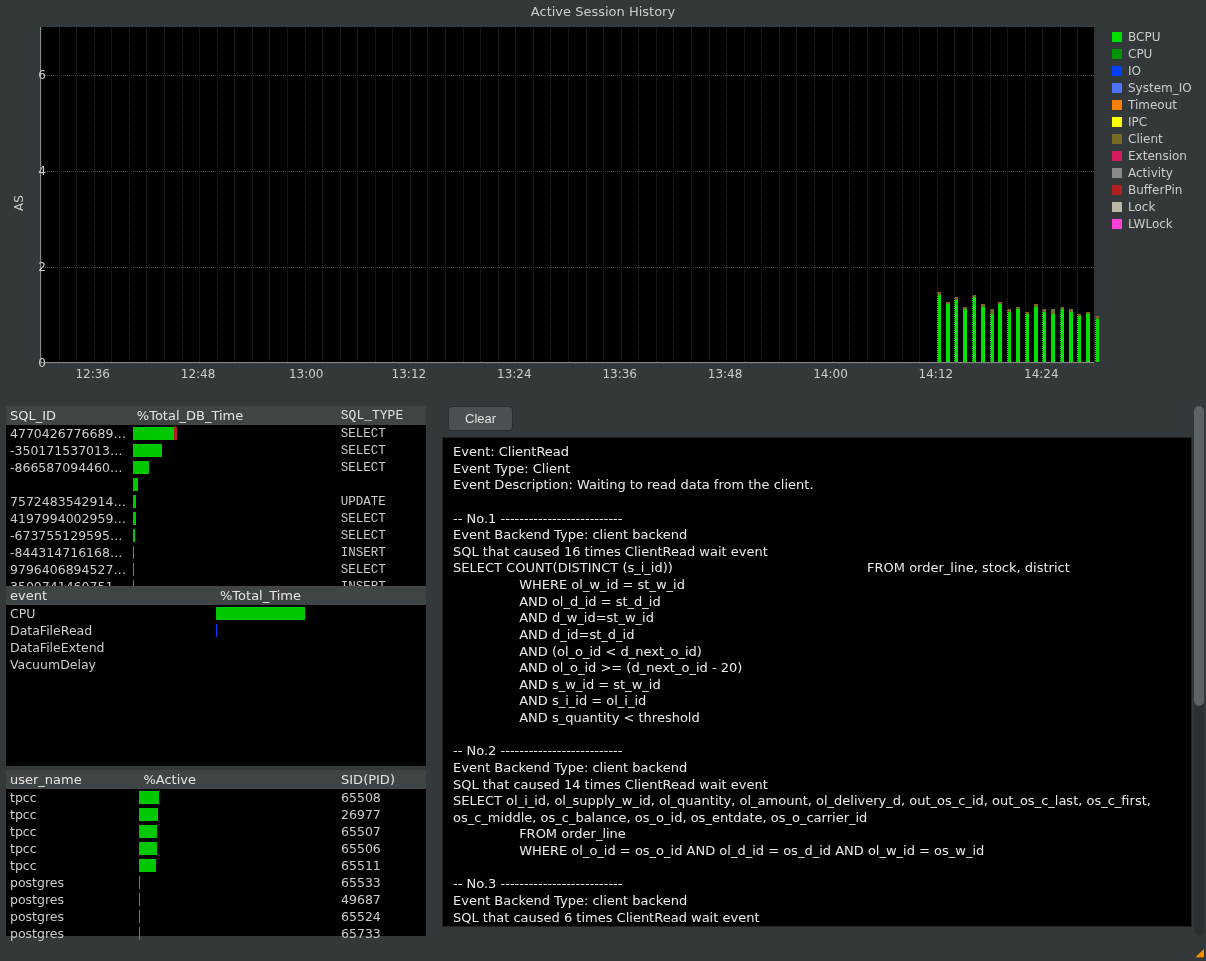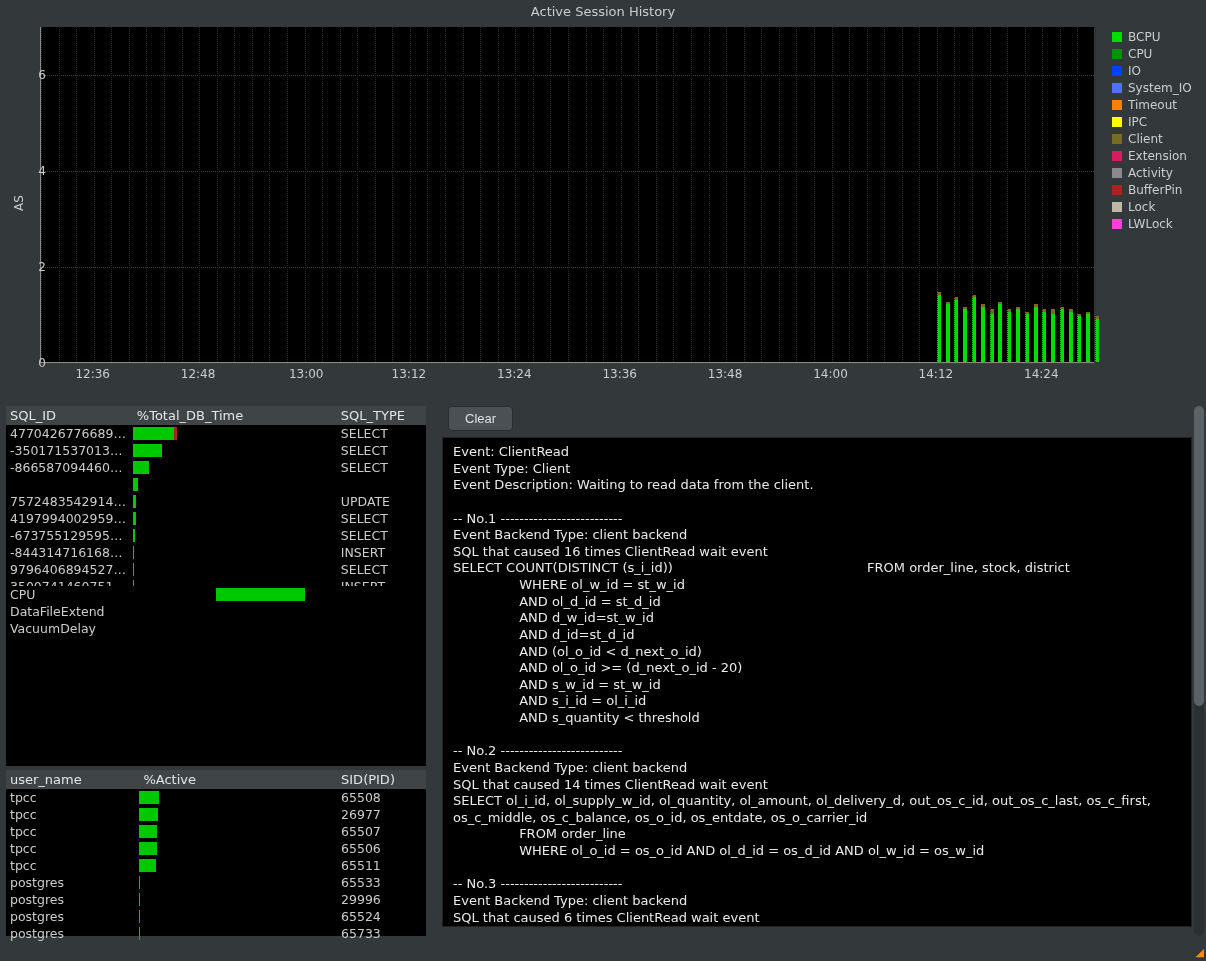--- a/index.html
+++ b/index.html
@@ -53,21 +53,21 @@
 .barfill { position:absolute; left:0; top:1px; height:13px; }
 .bar-green { background:#00c800; }
 .bar-red { background:#b02020; position:absolute; top:1px; height:13px; width:3px; }
 .bar-olive { background:#766c22; }
 .bar-blue { background:#1040ff; }
 .barlabel { position:absolute; left:0; top:16px; height:15px; display:flex; align-items:center; color:#e4e4e4; padding-left:4px; font-size:11px;}
 
 
 .c-sql { width:128px; }
 .c-pct { width:206px; }
-.c-type { width:90px; }
+.c-type { width:90px;font-family:Liberation Mono, monospace; }
 
 .c-evt { width:210px; }
 .c-evpct { width:210px; }
 
 .c-user { width:135px; }
 .c-act  { width:200px; }
 .c-sid  { width:90px; text-align:left;}
 
 .sql-panel  { position:absolute; left:6px; top:6px; width:420px; height:180px; }
 .evt-panel  { position:absolute; left:6px; top:186px; width:420px; height:180px; }
@@ -390,26 +390,37 @@
             <div class="cell c-pct barcell">
               <div class="barfill bar-green" style="width: 1px;"></div>
               <div class="barlabel" style="left: 2px;">1</div>
             </div>
             <div class="cell c-type">INSERT</div>
           </div>
         </div>
     </div>
 
     <div class="panel evt-panel">
+      <div class="panel-hdr">
+        <div class="c-evt">event</div>
+        <div class="c-evpct">%Total_Time</div>
+      </div>
       <div id="evt-rows">
           <div class="row">
             <div class="cell c-evt">CPU</div>
             <div class="cell c-evpct barcell">
               <div class="barfill bar-green" style="width: 89.4px;"></div>
               <div class="barlabel" style="left: 91.4px;">89.4</div>
+            </div>
+          </div>
+          <div class="row">
+            <div class="cell c-evt">DataFileRead</div>
+            <div class="cell c-evpct barcell">
+              <div class="barfill bar-blue" style="width: 0.8px;"></div>
+              <div class="barlabel" style="left: 2.8px;">0.8</div>
             </div>
           </div>
           <div class="row">
             <div class="cell c-evt">DataFileExtend</div>
             <div class="cell c-evpct barcell">
               <div class="barlabel" style="left: 2.3px;">0.3</div>
             </div>
           </div>
           <div class="row">
             <div class="cell c-evt">VacuumDelay</div>
@@ -474,21 +485,21 @@
               <div class="barlabel" style="left: 3px;">1</div>
             </div>
             <div class="cell c-sid">65533</div>
           </div>
           <div class="row">
             <div class="cell c-user">postgres</div>
             <div class="cell c-act barcell">
               <div class="barfill bar-green" style="width: 1px;"></div>
               <div class="barlabel" style="left: 3px;">1</div>
             </div>
-            <div class="cell c-sid">29996</div>
+            <div class="cell c-sid">49687</div>
           </div>
           <div class="row">
             <div class="cell c-user">postgres</div>
             <div class="cell c-act barcell">
               <div class="barfill bar-green" style="width: 1px;"></div>
               <div class="barlabel" style="left: 3px;">1</div>
             </div>
             <div class="cell c-sid">65524</div>
           </div>
           <div class="row">

